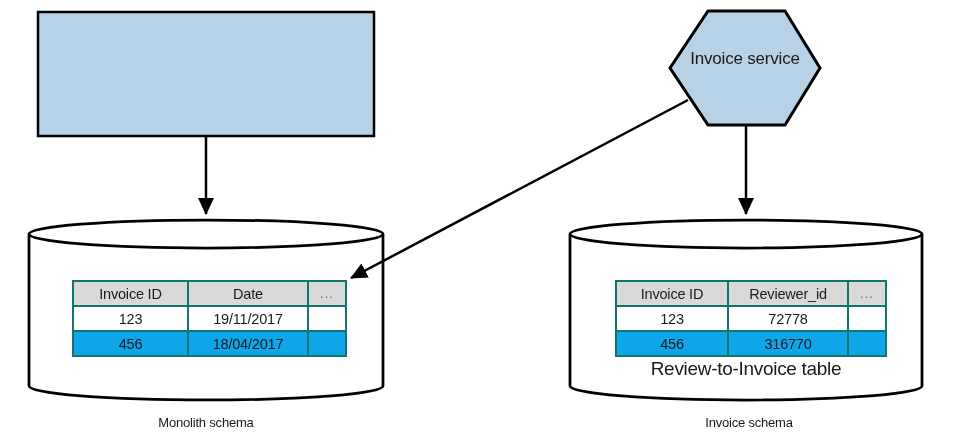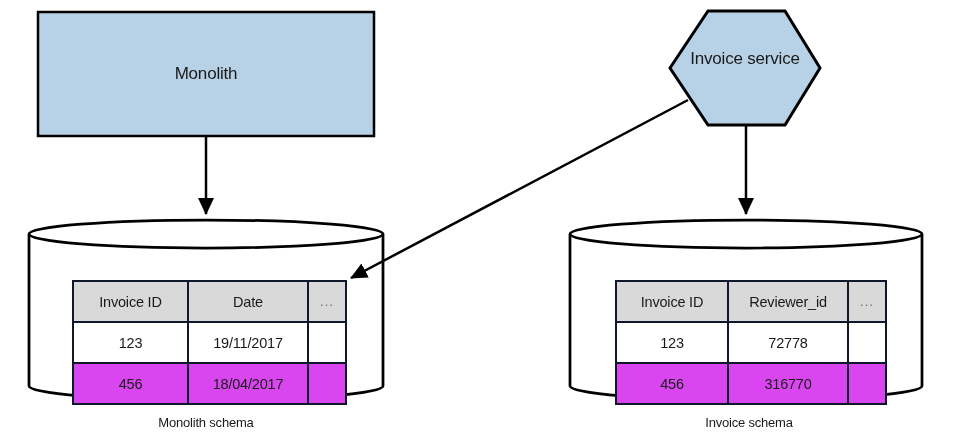--- a/index.html
+++ b/index.html
@@ -32,32 +32,32 @@
     letter-spacing: -0.2px;
   }
   .db-table {
     position: absolute;
     border-collapse: collapse;
     table-layout: fixed;
     font-size: 14.5px;
     color: #1a1a1a;
   }
   .db-table td, .db-table th {
-    border: 2px solid #0f172a;
+    border: 2px solid #0f766e;
     text-align: center;
-    padding: 8px;
+    padding: 0;
     height: 23px;
     font-weight: normal;
     letter-spacing: -0.2px;
     overflow: hidden;
     white-space: nowrap;
   }
   .db-table thead th { background: #d9d9d9; }
   .db-table .row-even td { background: #ffffff; }
-  .db-table .row-odd td { background: #d946ef; }
+  .db-table .row-odd td { background: #0ea5e9; }
   .db-table .dots { color: #6e6e6e; font-size: 13px; letter-spacing: 1px; }
   .table-caption {
     position: absolute;
     width: 320px;
     text-align: center;
     font-size: 19px;
     letter-spacing: -0.3px;
   }
   .schema-label {
     position: absolute;
@@ -91,21 +91,20 @@
     <g>
       <path d="M 570 234 L 570 386 A 176 14 0 0 0 922 386 L 922 234" fill="#ffffff" stroke="#000000" stroke-width="2.75"></path>
       <ellipse cx="746" cy="234" rx="176" ry="14" fill="#ffffff" stroke="#000000" stroke-width="2.75"></ellipse>
     </g>
 
     <line x1="206" y1="137" x2="206" y2="214" stroke="#000000" stroke-width="2.5" marker-end="url(#arrowhead)"></line>
     <line x1="746" y1="126" x2="746" y2="214" stroke="#000000" stroke-width="2.5" marker-end="url(#arrowhead)"></line>
     <line x1="688" y1="100" x2="351" y2="278" stroke="#000000" stroke-width="2.5" marker-end="url(#arrowhead)"></line>
   </svg>
 
-  <div class="shape-label" style="left:38px; top:12px; width:336px; height:124px;">Monolith</div>
 
   <div class="shape-label" style="left:670px; top:2px; width:150px; height:114px;">Invoice service</div>
 
   <table class="db-table" style="left:72px; top:280px;">
     <colgroup>
         <col style="width:115px">
         <col style="width:120px">
         <col style="width:38px">
       </colgroup>
     <thead>
@@ -149,17 +148,18 @@
         <td></td>
       </tr>
       <tr class="row-odd">
         <td>456</td>
         <td>316770</td>
         <td></td>
       </tr>
     </tbody>
   </table>
 
+  <div class="table-caption" style="left:586px; top:358px;">Review-to-Invoice table</div>
 
   <div class="schema-label" style="left:46px; top:415px;">Monolith schema</div>
   <div class="schema-label" style="left:589px; top:415px;">Invoice schema</div>
 
 </div>
 
 </body></html>

